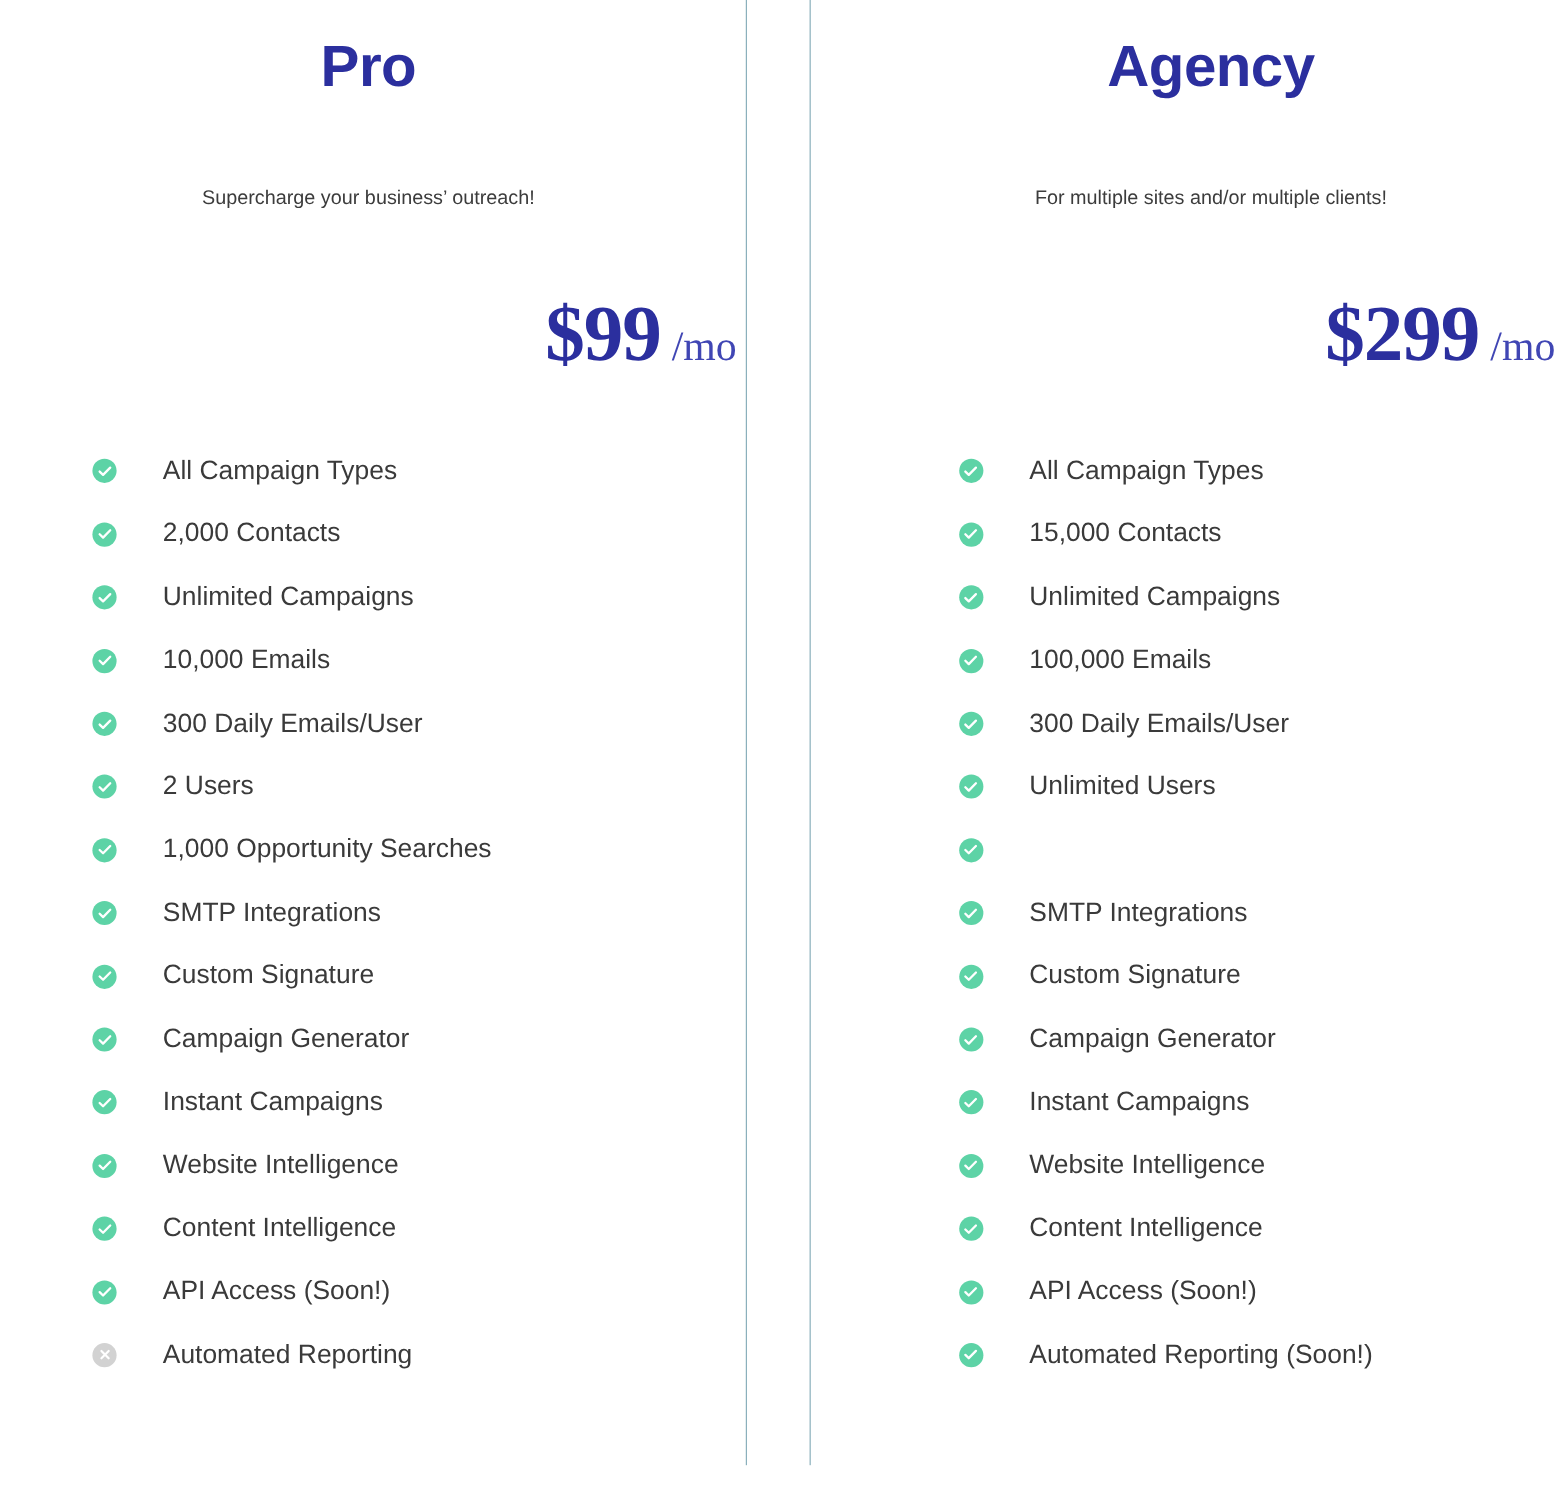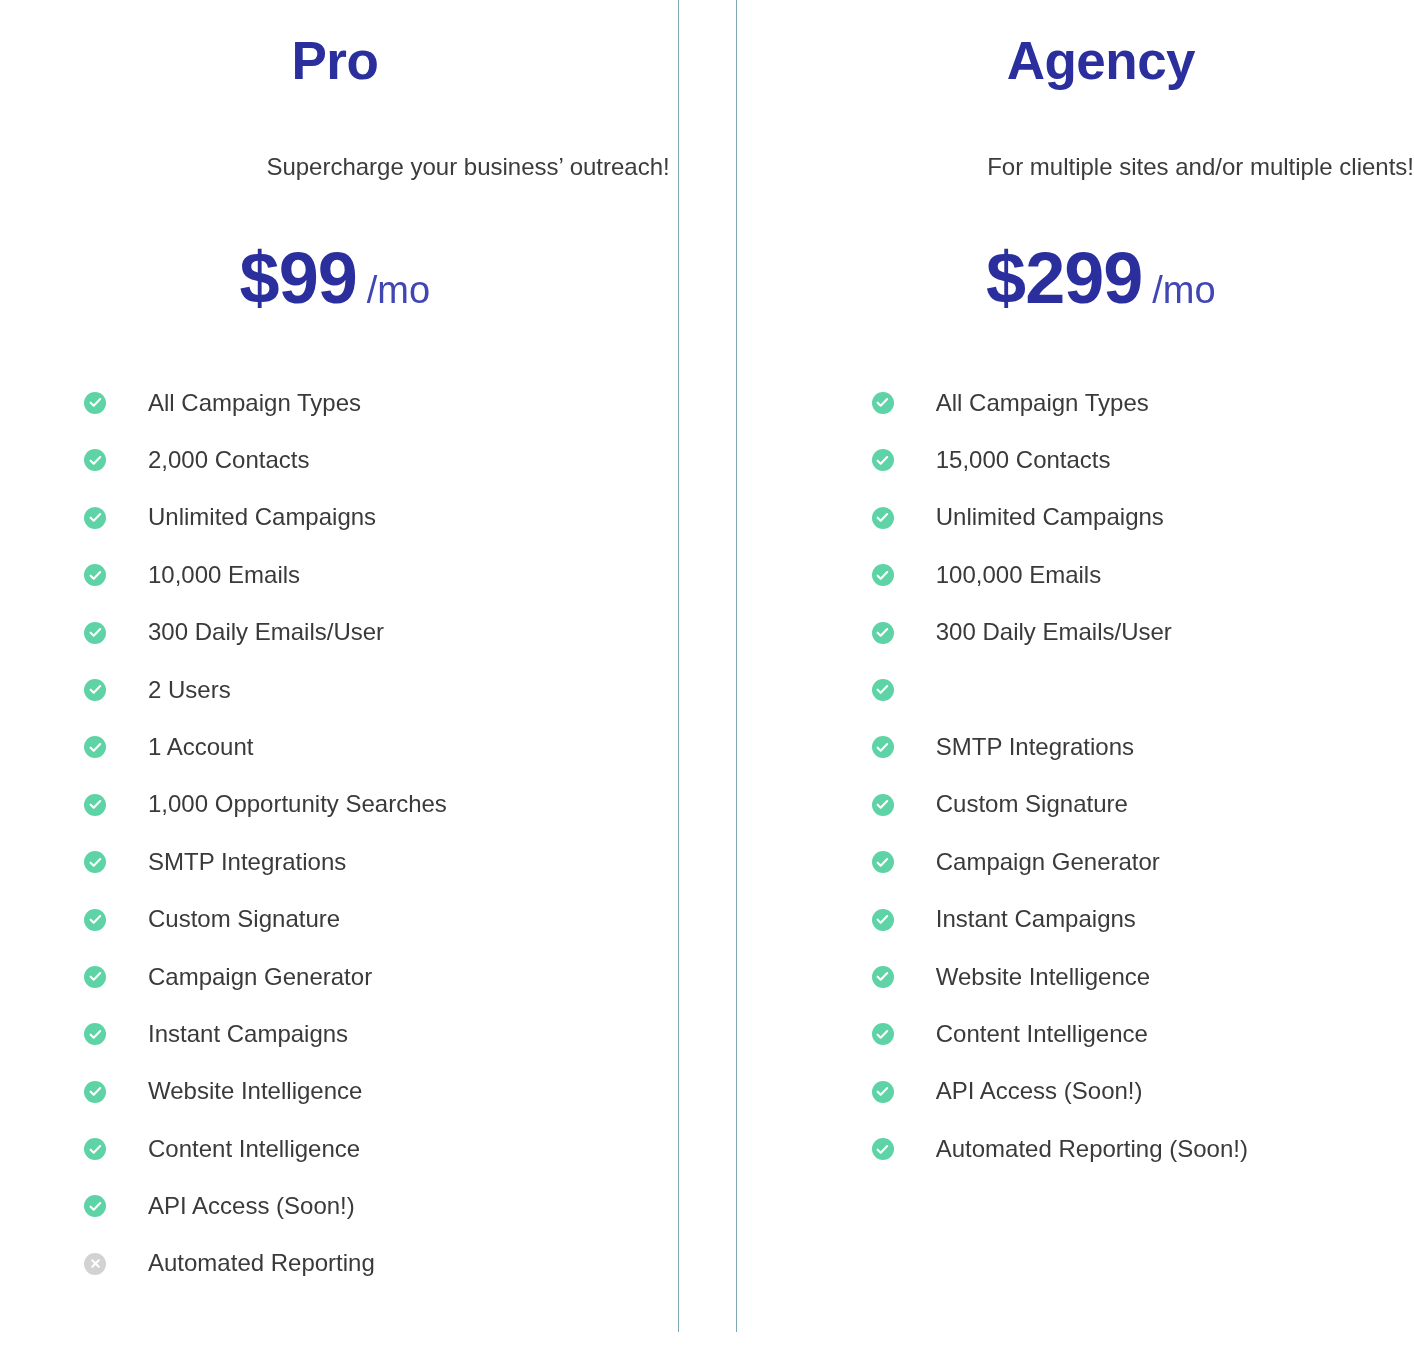--- a/index.html
+++ b/index.html
@@ -54,32 +54,33 @@
     font-size: 53px;
     font-weight: bold;
     color: #2b2f9e;
     letter-spacing: -0.5px;
     margin: 0;
     padding-top: 32px;
     line-height: 1.1;
   }
 
   .plan-tagline {
-    text-align: right;
-    font-size: 24px;
+    text-align: center;
+    font-size: 18px;
     color: #3c3c3c;
-    margin: 0;
+    margin: 16px;
     padding-top: 62px;
     line-height: 1.25;
   }
 
   .plan-price-row {
-    text-align: center;
+    text-align: right;
     padding-top: 55px;
     white-space: nowrap;
+    font-family: Liberation Serif, serif;
   }
   .plan-price {
     font-size: 72px;
     font-weight: bold;
     color: #2b2f9e;
     letter-spacing: -1px;
   }
   .plan-period {
     font-size: 38px;
     font-weight: normal;
@@ -187,28 +188,20 @@
               </svg>
             </span>
             <span class="feature-label">2 Users</span>
           </li>
           <li class="feature-item">
             <span class="feature-icon check">
               <svg width="13" height="13" viewBox="0 0 13 13" aria-hidden="true">
                 <path d="M1.6 6.7 L4.7 9.7 L11.2 3.1" fill="none" stroke="#ffffff" stroke-width="2.1" stroke-linecap="round" stroke-linejoin="round"></path>
               </svg>
             </span>
-            <span class="feature-label">1 Account</span>
-          </li>
-          <li class="feature-item">
-            <span class="feature-icon check">
-              <svg width="13" height="13" viewBox="0 0 13 13" aria-hidden="true">
-                <path d="M1.6 6.7 L4.7 9.7 L11.2 3.1" fill="none" stroke="#ffffff" stroke-width="2.1" stroke-linecap="round" stroke-linejoin="round"></path>
-              </svg>
-            </span>
             <span class="feature-label">1,000 Opportunity Searches</span>
           </li>
           <li class="feature-item">
             <span class="feature-icon check">
               <svg width="13" height="13" viewBox="0 0 13 13" aria-hidden="true">
                 <path d="M1.6 6.7 L4.7 9.7 L11.2 3.1" fill="none" stroke="#ffffff" stroke-width="2.1" stroke-linecap="round" stroke-linejoin="round"></path>
               </svg>
             </span>
             <span class="feature-label">SMTP Integrations</span>
           </li>
@@ -317,20 +310,28 @@
               </svg>
             </span>
             <span class="feature-label">300 Daily Emails/User</span>
           </li>
           <li class="feature-item">
             <span class="feature-icon check">
               <svg width="13" height="13" viewBox="0 0 13 13" aria-hidden="true">
                 <path d="M1.6 6.7 L4.7 9.7 L11.2 3.1" fill="none" stroke="#ffffff" stroke-width="2.1" stroke-linecap="round" stroke-linejoin="round"></path>
               </svg>
             </span>
+            <span class="feature-label">Unlimited Users</span>
+          </li>
+          <li class="feature-item">
+            <span class="feature-icon check">
+              <svg width="13" height="13" viewBox="0 0 13 13" aria-hidden="true">
+                <path d="M1.6 6.7 L4.7 9.7 L11.2 3.1" fill="none" stroke="#ffffff" stroke-width="2.1" stroke-linecap="round" stroke-linejoin="round"></path>
+              </svg>
+            </span>
           </li>
           <li class="feature-item">
             <span class="feature-icon check">
               <svg width="13" height="13" viewBox="0 0 13 13" aria-hidden="true">
                 <path d="M1.6 6.7 L4.7 9.7 L11.2 3.1" fill="none" stroke="#ffffff" stroke-width="2.1" stroke-linecap="round" stroke-linejoin="round"></path>
               </svg>
             </span>
             <span class="feature-label">SMTP Integrations</span>
           </li>
           <li class="feature-item">

